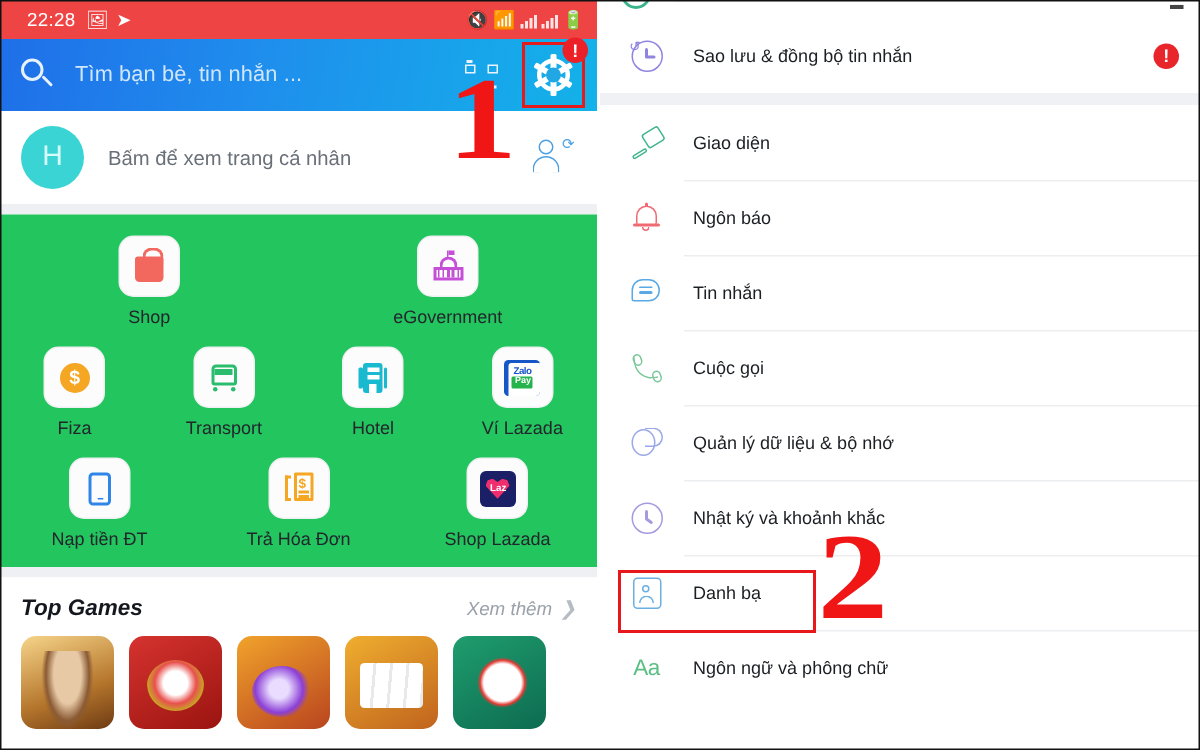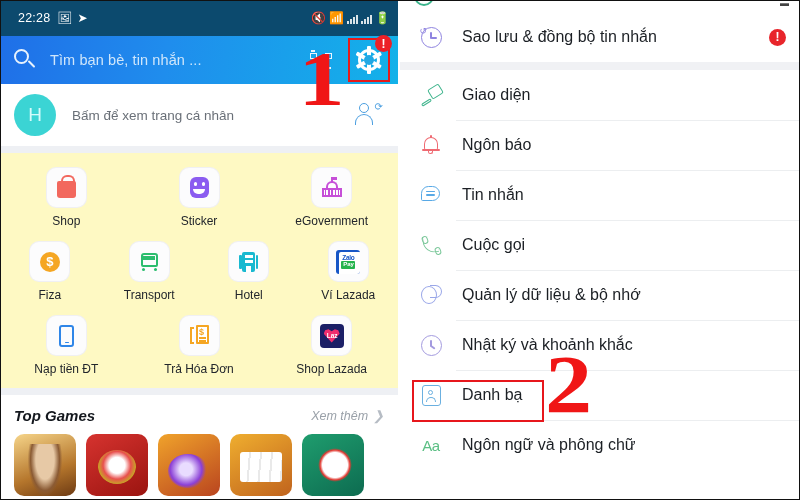--- a/index.html
+++ b/index.html
@@ -14,22 +14,22 @@
   
   .panel-left {
     position: relative;
     width: 398px; height: 500px;
     background: #ffffff;
     overflow: hidden;
   }
 
   
   .statusbar {
-    height: 36px;
-    background: #0c4a6e;
+    height: 26px;
+    background: #ef4444;
     display: flex; align-items: center;
     padding: 0 8px 0 18px;
     color: #fff;
   }
   .sb-time { font-size: 12.5px; letter-spacing: .2px; font-weight: 400; }
   .sb-left-icons { display:flex; align-items:center; gap:5px; margin-left:7px; }
   .sb-spacer { flex: 1 1 auto; }
   .sb-right-icons { display:flex; align-items:flex-end; gap:3px; }
   .glyph { font-size: 12px; line-height: 1; color: #fff; display:inline-block; }
 
@@ -131,21 +131,21 @@
     border-radius: 9px 9px 0 0;
   }
   .addfriend .plus {
     position:absolute; right:1px; top:0px; color:#4c9fe0; font-size:10px; line-height:1;
   }
 
   .sep-band { height: 7px; background: #eef0f4; }
 
   
   .grid {
-    background:#fef9c3; padding: 9px 0 4px 0;
+    background:#22c55e; padding: 9px 0 4px 0;
   }
   .grid-row { display:flex; }
   .cell {
     flex:1 1 25%; display:flex; flex-direction:column; align-items:center;
     padding: 6px 0 8px 0;
   }
   .tile {
     width: 39px; height: 39px; border-radius: 9px;
     background:#fcfcfd; box-shadow: 0 0 0 1px #f0f0f3;
     display:flex; align-items:center; justify-content:center;
@@ -274,21 +274,21 @@
   .menu-top-cut .dots { position:absolute; right:10px; top:-2px; color:#444; font-size:9px; letter-spacing:1px;}
 
   .mrow {
     height: 50px; display:flex; align-items:center; padding: 0 14px 0 16px;
     background:#fff; position:relative;
   }
   .mrow + .mrow::before {
     content:""; position:absolute; left:56px; right:0; top:0; height:1px; background:#eceef0;
   }
   .mico { width: 30px; flex:0 0 auto; display:flex; align-items:center; justify-content:center; }
-  .mlabel { margin-left: 16px; font-size: 16px; color:#1b1f24; white-space:nowrap; }
+  .mlabel { margin-left: 16px; font-size: 12px; color:#1b1f24; white-space:nowrap; }
   .mwarn {
     margin-left:auto; width:17px; height:17px; border-radius:50%; background:#e8252b;
     color:#fff; font-size:12px; font-weight:bold; display:flex; align-items:center; justify-content:center;
     line-height:1;
   }
   .band { height: 8px; background:#f0f1f4; }
 
   
   .i-history { width:21px; height:21px; border:1.8px solid #8f84e0; border-radius:50%; position:relative;}
   .i-history .h { position:absolute; left:8.5px; top:4px; width:1.7px; height:7px; background:#8f84e0; border-radius:1px;}
@@ -425,30 +425,20 @@
 
     <div class="sep-band"></div>
 
     <div class="grid">
       <div class="grid-row">
         <div class="cell">
           <span class="tile">
               <span class="ic-bag"></span>
             </span>
           <span class="cell-label">Shop</span>
-        </div>
-        <div class="cell">
-          <span class="tile">
-            <span class="ic-sticker">
-                <span class="e e1"></span>
-                <span class="e e2"></span>
-                <span class="m"></span>
-              </span>
-          </span>
-          <span class="cell-label">Sticker</span>
         </div>
         <div class="cell">
           <span class="tile">
             <span class="ic-gov">
                 <span class="flag"></span>
                 <span class="dome"></span>
                 <span class="base"></span>
                 <span class="cols">
                   <i></i>
                   <i></i>

